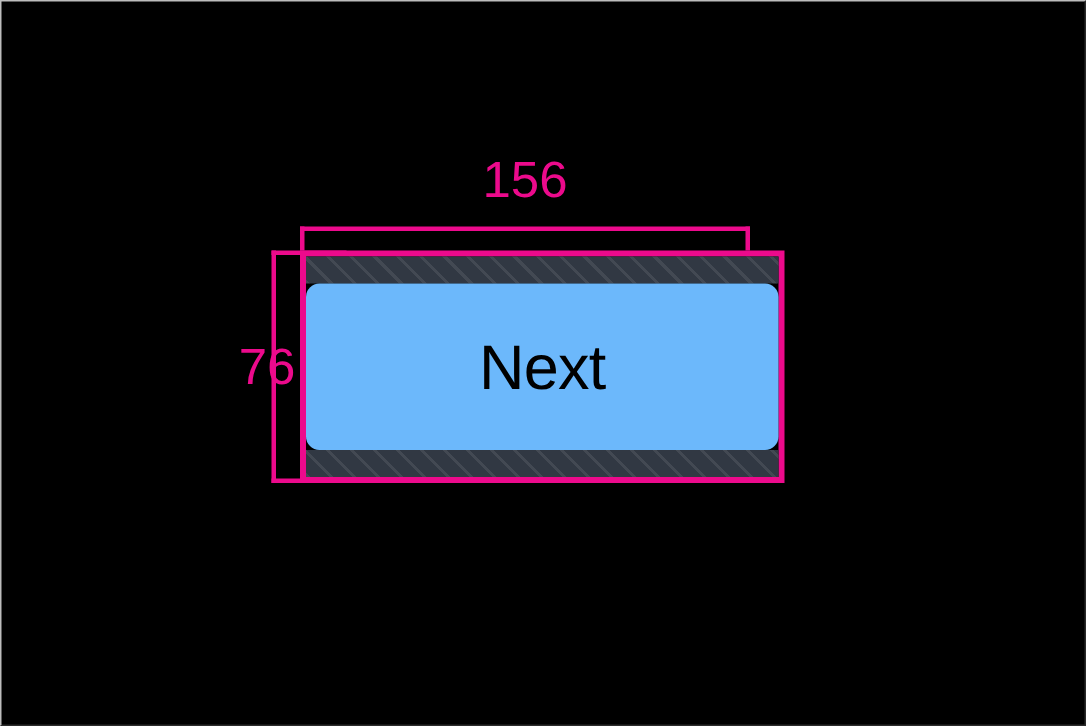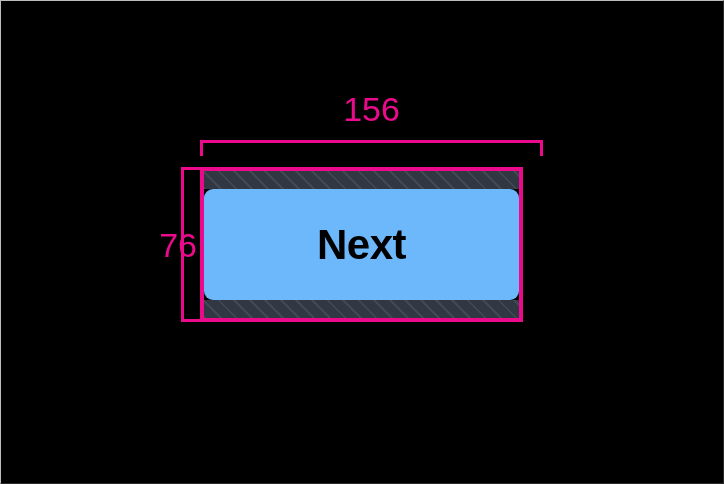--- a/index.html
+++ b/index.html
@@ -66,32 +66,32 @@
     box-sizing: border-box;
     background: #6cb8fb;
     border-radius: 9px;
     display: flex;
     align-items: center;
     justify-content: center;
   }
   #next-button-label {
     color: #000000;
     font-size: 42px;
-    font-weight: bold;
+    font-weight: normal;
     letter-spacing: -0.5px;
     line-height: 1;
     font-family: "Liberation Sans", sans-serif;
   }
 
   
   #width-dimension {
     position: absolute;
     left: 199px;
-    top: 139px;
-    width: 343px;
+    top: 150px;
+    width: 300px;
     height: 18px;
   }
   #width-bracket {
     position: absolute;
     left: 0;
     top: 0;
     width: 100%;
     height: 16px;
     box-sizing: border-box;
     border-top: 3px solid var(--accent, #ec0a8c);

